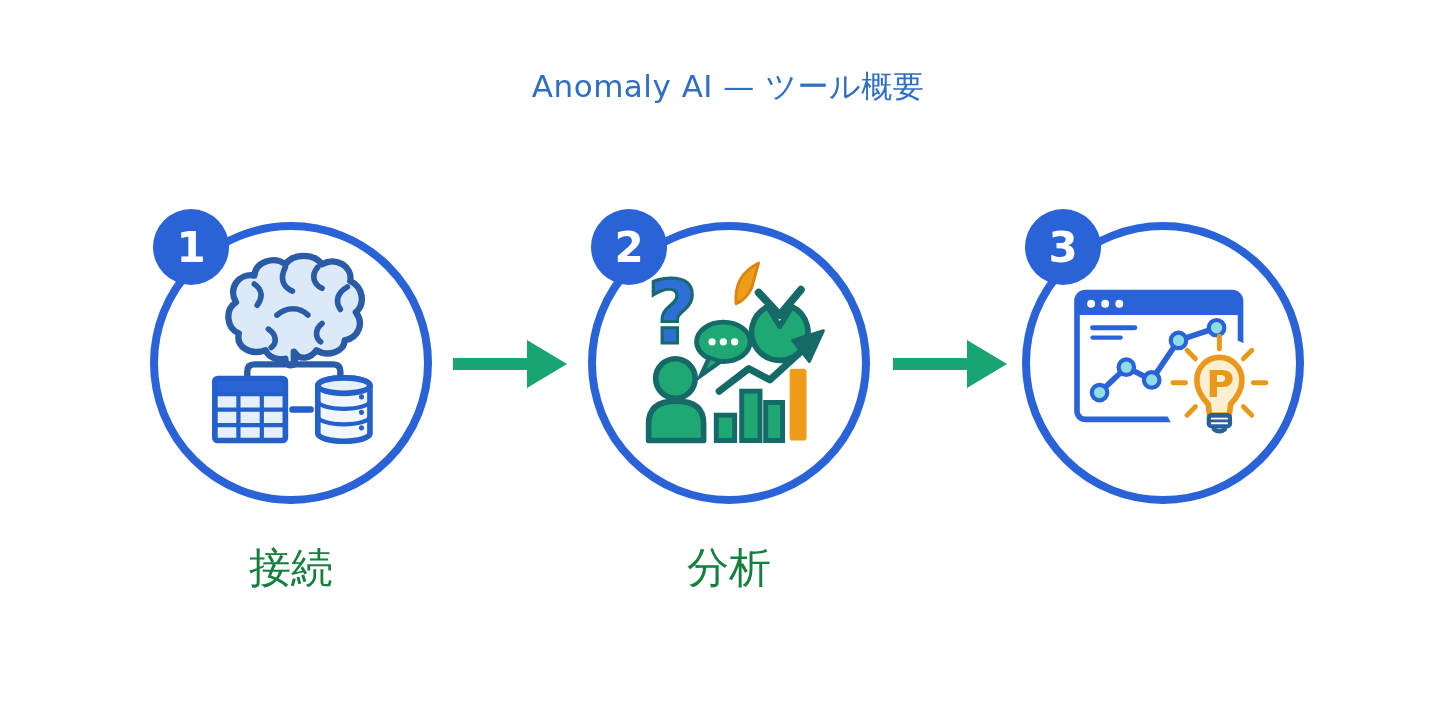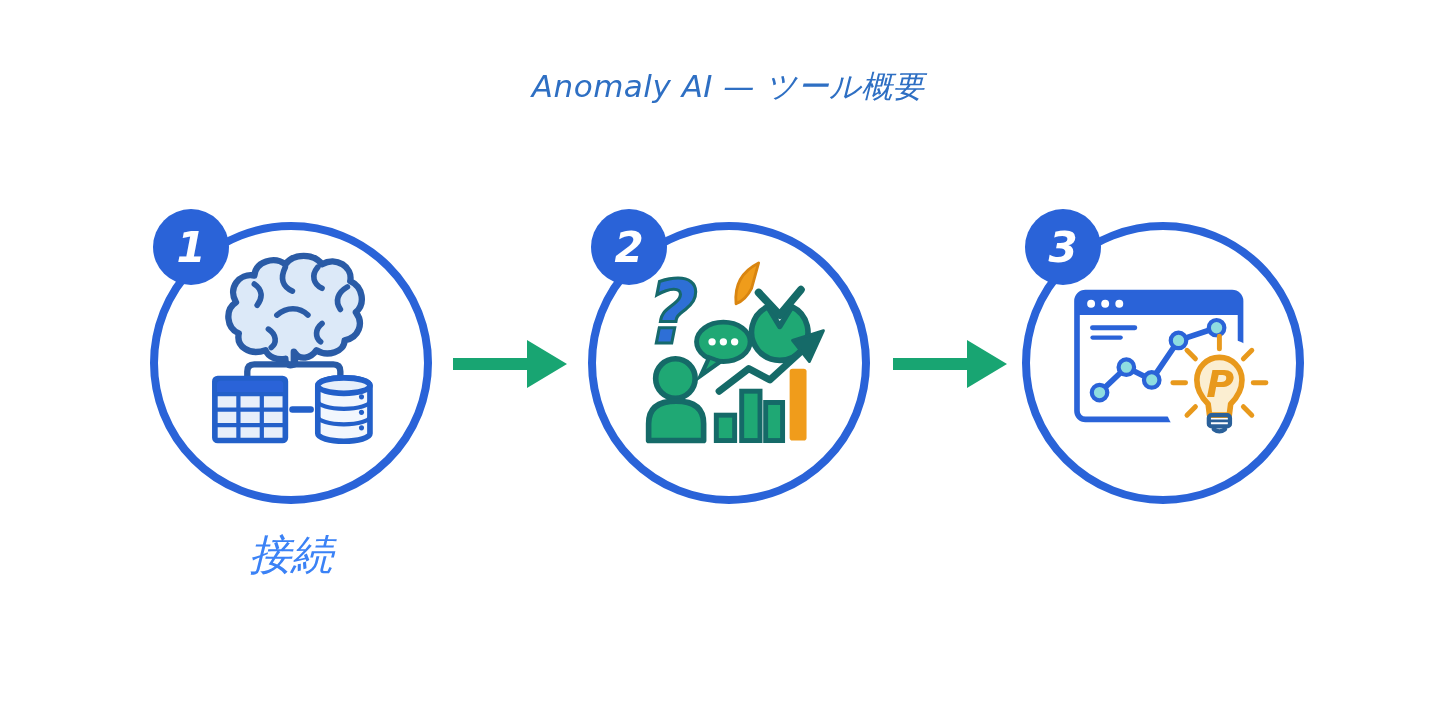--- a/index.html
+++ b/index.html
@@ -1,38 +1,37 @@
 <!DOCTYPE html>
 <html><head>
 <meta charset="utf-8">
 <style>
   html,body{margin:0;padding:0;background:#ffffff;}
   .canvas{
     position:relative;width:1456px;height:720px;background:#ffffff;overflow:hidden;
     font-family:"DejaVu Sans","Liberation Sans",sans-serif;
-    font-style:italic;
   }
   .title{
     position:absolute;left:0;top:66px;width:100%;margin:0;
     text-align:center;font-size:31px;font-weight:500;color:#2e6fc3;letter-spacing:.5px;
   }
   .step{position:absolute;width:282px;height:332px;}
   .ring{
     position:absolute;left:0;top:0;width:266px;height:266px;
     border:8px solid #2a63d8;border-radius:50%;background:#ffffff;
   }
   .icon-svg{position:absolute;left:0;top:0;width:282px;height:282px;}
   .badge{
     position:absolute;left:3px;top:-13px;width:76px;height:76px;border-radius:50%;
     background:#2a63d8;color:#ffffff;display:flex;align-items:center;justify-content:center;
     font-size:42px;font-weight:600;z-index:3;
   }
   .step-label{
-    position:absolute;left:0;top:305px;width:282px;text-align:center;
-    font-size:42px;font-weight:500;color:#3b82f6;
+    position:absolute;left:0;top:318px;width:282px;text-align:center;
+    font-size:42px;font-weight:500;color:#15803d;
   }
   .arrow{position:absolute;top:336px;width:114px;height:56px;}
   .s1{left:150px;top:222px;}
   .s2{left:588px;top:222px;}
   .s3{left:1022px;top:222px;}
   .a1{left:453px;}
   .a2{left:893px;}
 </style>
 </head>
 <body>
@@ -133,20 +132,21 @@
       </g>
 
       <g>
         <path d="M 93 120 L 114 104 L 129 112 L 151 92" fill="none" stroke="#156a68" stroke-width="5" stroke-linecap="round" stroke-linejoin="round"></path>
         <path d="M 167 77 L 145 84 L 157 99 Z" fill="#156a68" stroke="#156a68" stroke-width="2" stroke-linejoin="round"></path>
       </g>
     </svg>
     <div class="badge">
       <span>2</span>
     </div>
+    <div class="step-label">分析</div>
   </div>
 
   <svg class="arrow a2" viewBox="0 0 114 56">
     <polygon points="0,22 74,22 74,4 114,28 74,52 74,34 0,34" fill="#18a572"></polygon>
   </svg>
 
   <div class="step s3">
     <div class="ring"></div>
     <svg class="icon-svg" viewBox="0 0 200 200">
 

